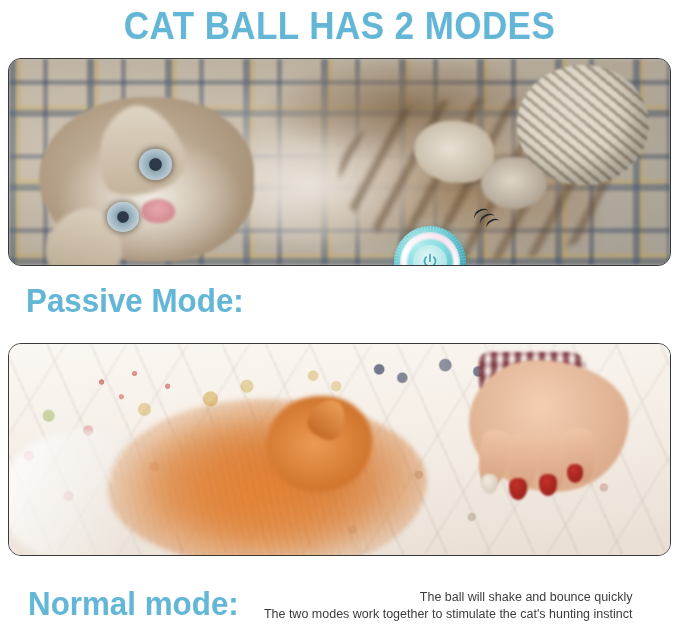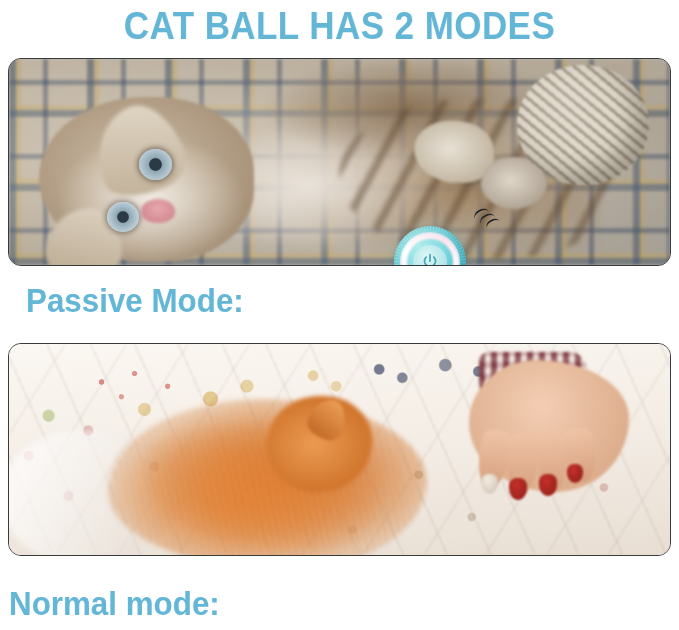--- a/index.html
+++ b/index.html
@@ -312,21 +312,21 @@
   .motion { position: absolute; }
   .motion span {
     display: block; position: absolute;
     border-top: 2px solid #20272c;
     border-radius: 50%;
   }
 
   
   .mode-row { position: absolute; display: flex; align-items: flex-end; }
   #row-passive { left: 26px; top: 283px; }
-  #row-normal  { left: 9px; top: 586px; text-align: right; }
+  #row-normal  { left: 28px; top: 586px; text-align: right; }
   .mode-title {
     font-family: "Liberation Sans", sans-serif;
     font-weight: 700;
     font-size: 33px;
     line-height: 36px;
     color: #63b6d6;
     transform: scaleX(0.95);
     transform-origin: left bottom;
     letter-spacing: 0px;
     white-space: nowrap;
@@ -413,15 +413,19 @@
       <div class="nail n1"></div>
       <div class="nail n2"></div>
       <div class="nail n3"></div>
       <div class="nail n4"></div>
 
     </div>
   </div>
 
   <div class="mode-row" id="row-normal">
     <div class="mode-title">Normal mode:</div>
+    <div class="mode-desc">
+      <div>The ball will shake and bounce quickly</div>
+      <div>The two modes work together to stimulate the cat's hunting instinct</div>
+    </div>
   </div>
 
 </div>
 
 </body></html>

